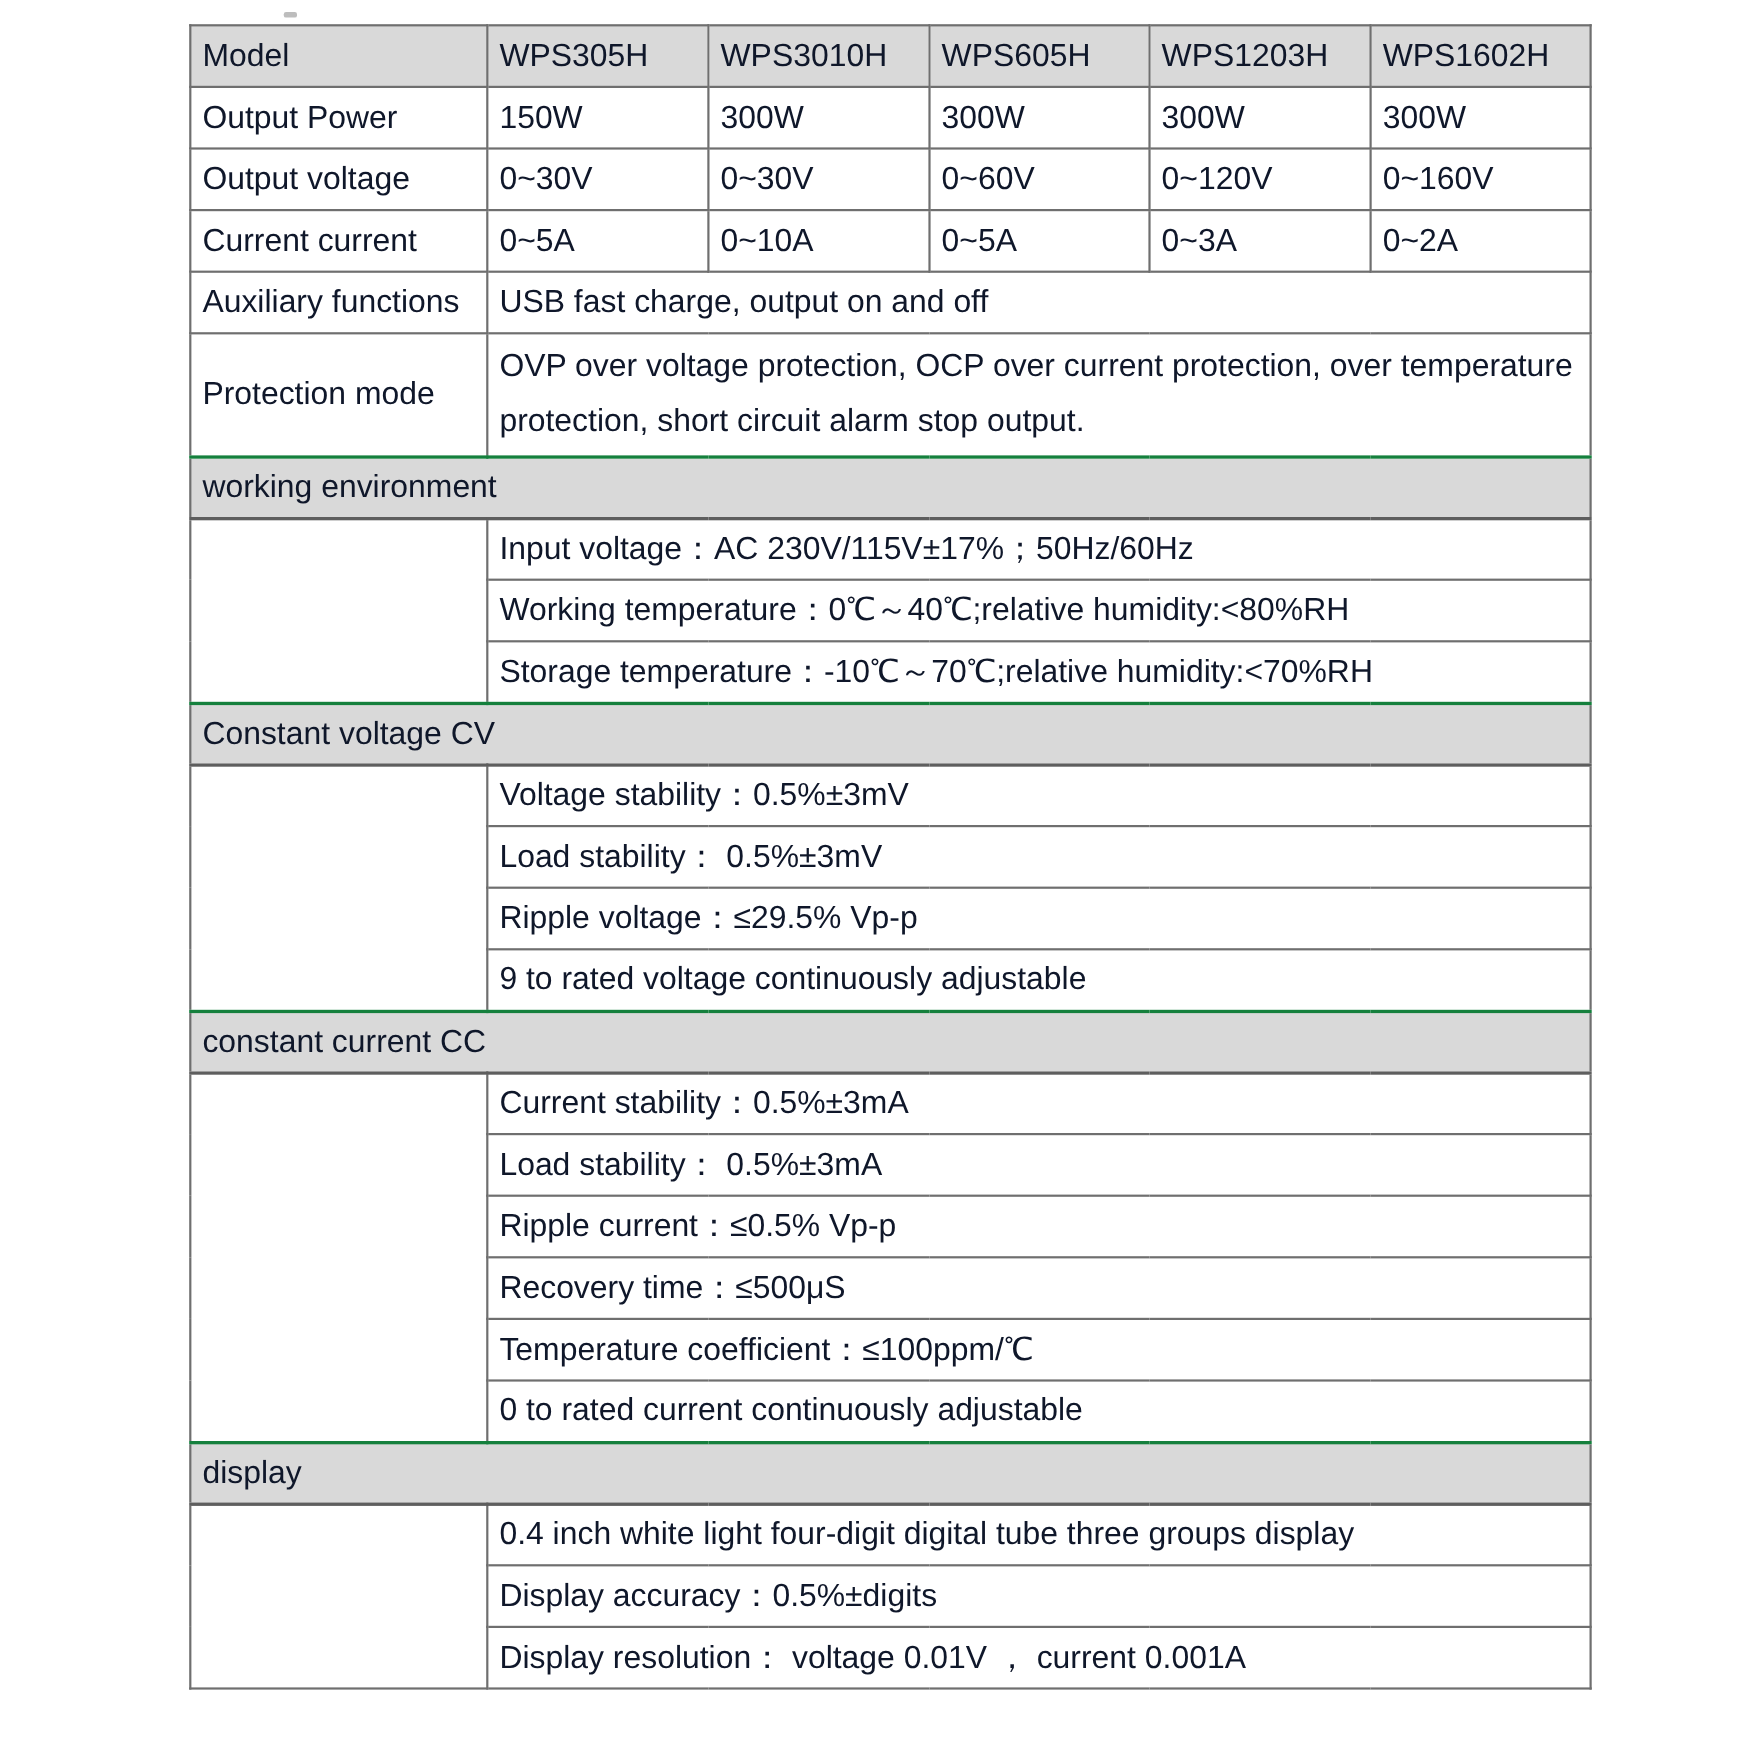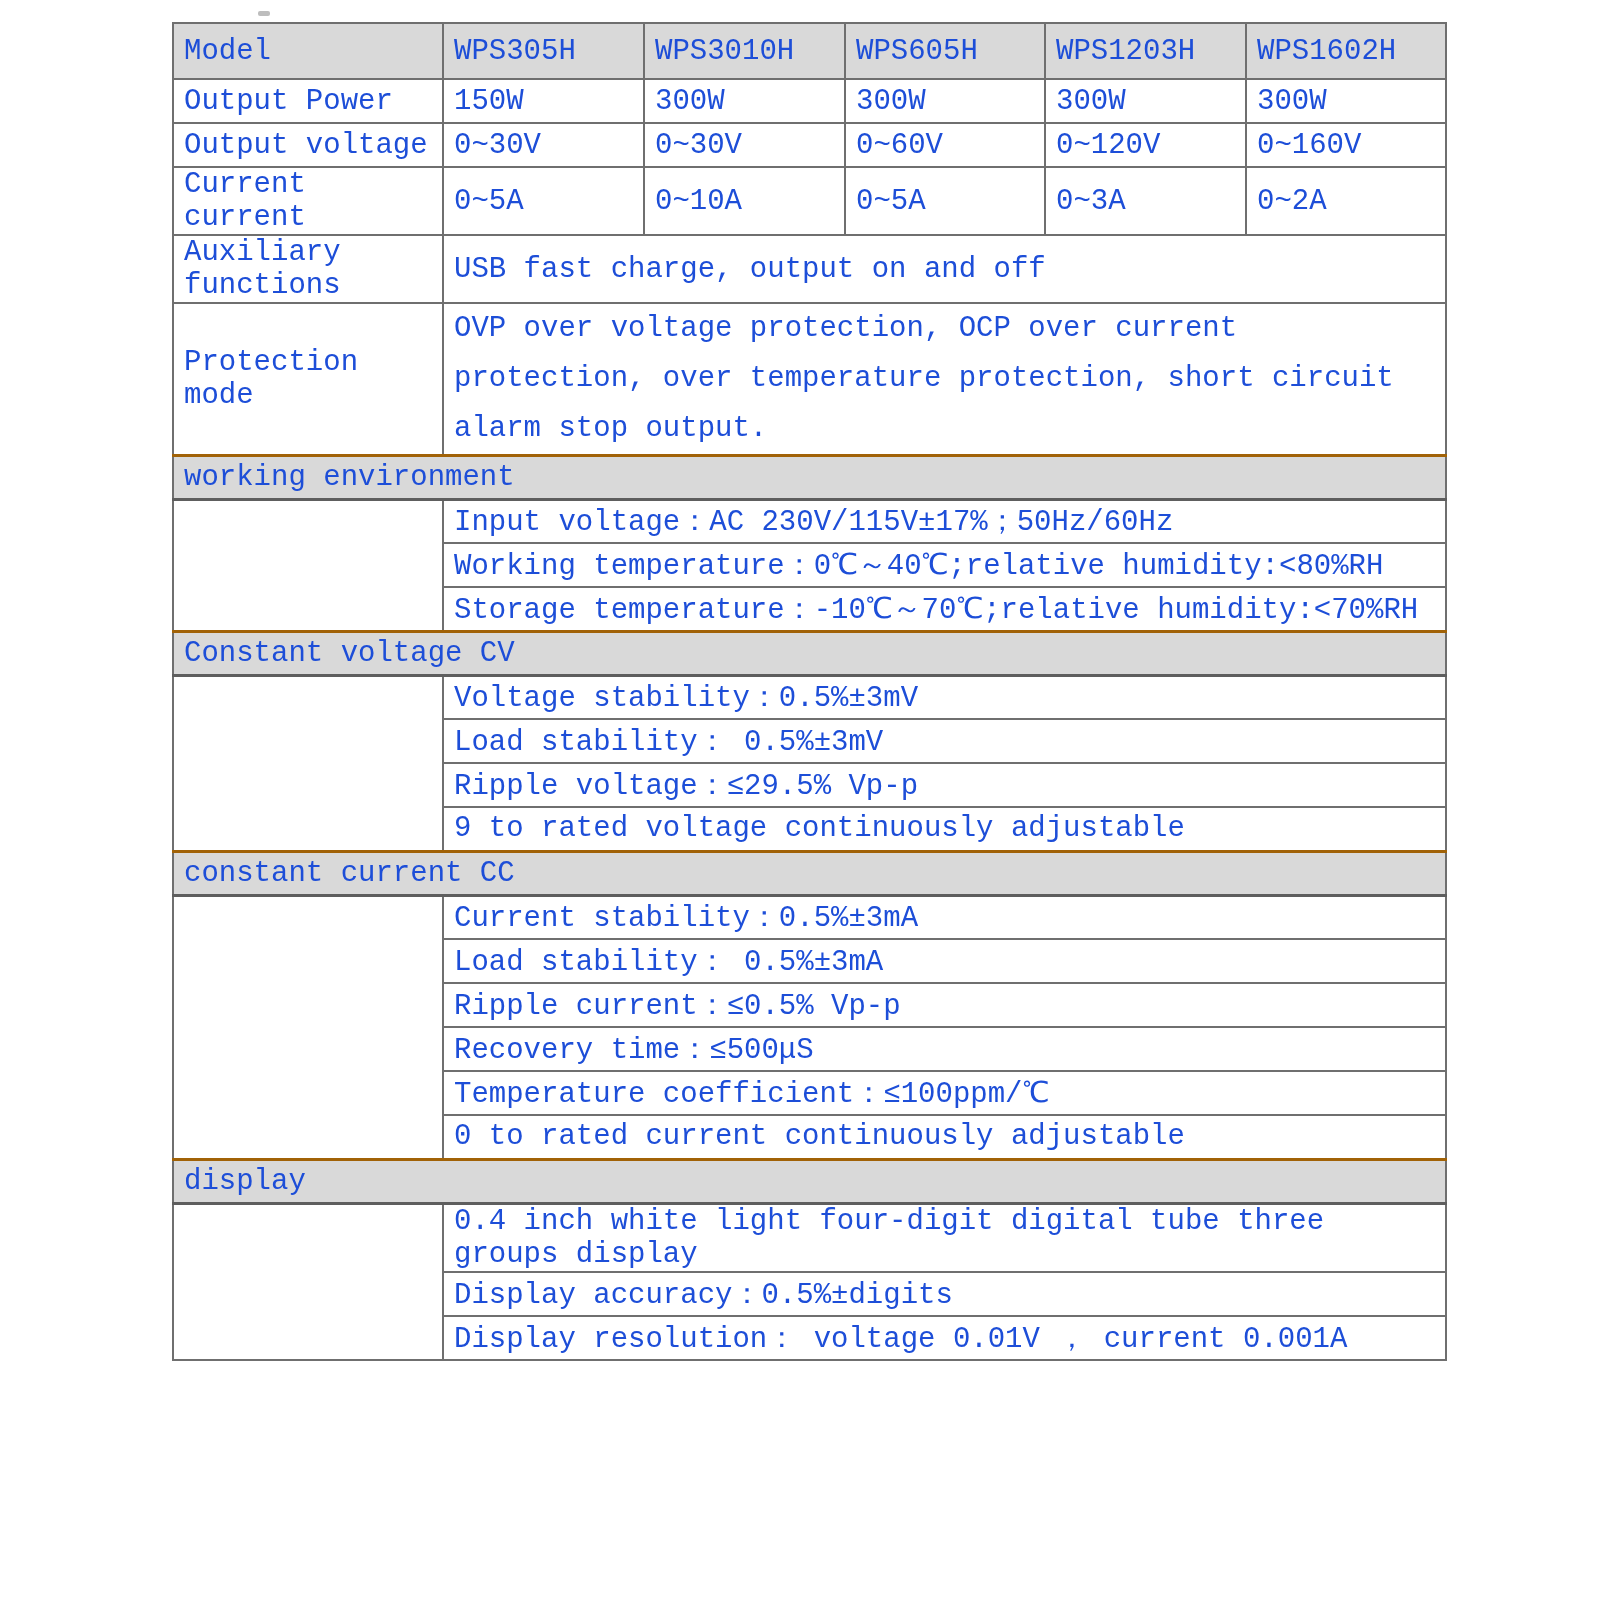--- a/index.html
+++ b/index.html
@@ -24,41 +24,40 @@
     background: #bdbdbd;
     border-radius: 2px;
   }
   table.spec-table {
     position: absolute;
     left: 172px;
     top: 22px;
     width: 1273px;
     border-collapse: collapse;
     table-layout: fixed;
-    color: #1d4ed8;
+    color: #0f172a;
     font-size: 29px;
     font-weight: 400;
-    font-family: Liberation Mono, monospace;
   }
   .spec-table th, .spec-table td {
     border: 2px solid #6f6f6f;
     padding: 0 10px;
     vertical-align: middle;
     text-align: left;
     font-weight: 400;
     overflow: hidden;
   }
-  .spec-table tr { height: 44px; }
+  .spec-table tr { height: 56px; }
   .spec-table tr.header-row { height: 56px; }
   .spec-table tr.tall { height: 112px; margin-left: 36px; }
   .spec-table tr.tall td.merged-value { line-height: 1.72; }
   .gray { background: #d9d9d9; }
   .center { text-align: center; }
   tr.section-row td {
-    border-top: 3px solid #a16207;
+    border-top: 3px solid #15803d;
     border-bottom: 3px solid #5e5e5e;
   }
 </style>
 </head>
 <body>
 
 <div class="canvas">
   <div class="artifact"></div>
   <table class="spec-table">
     <colgroup>

